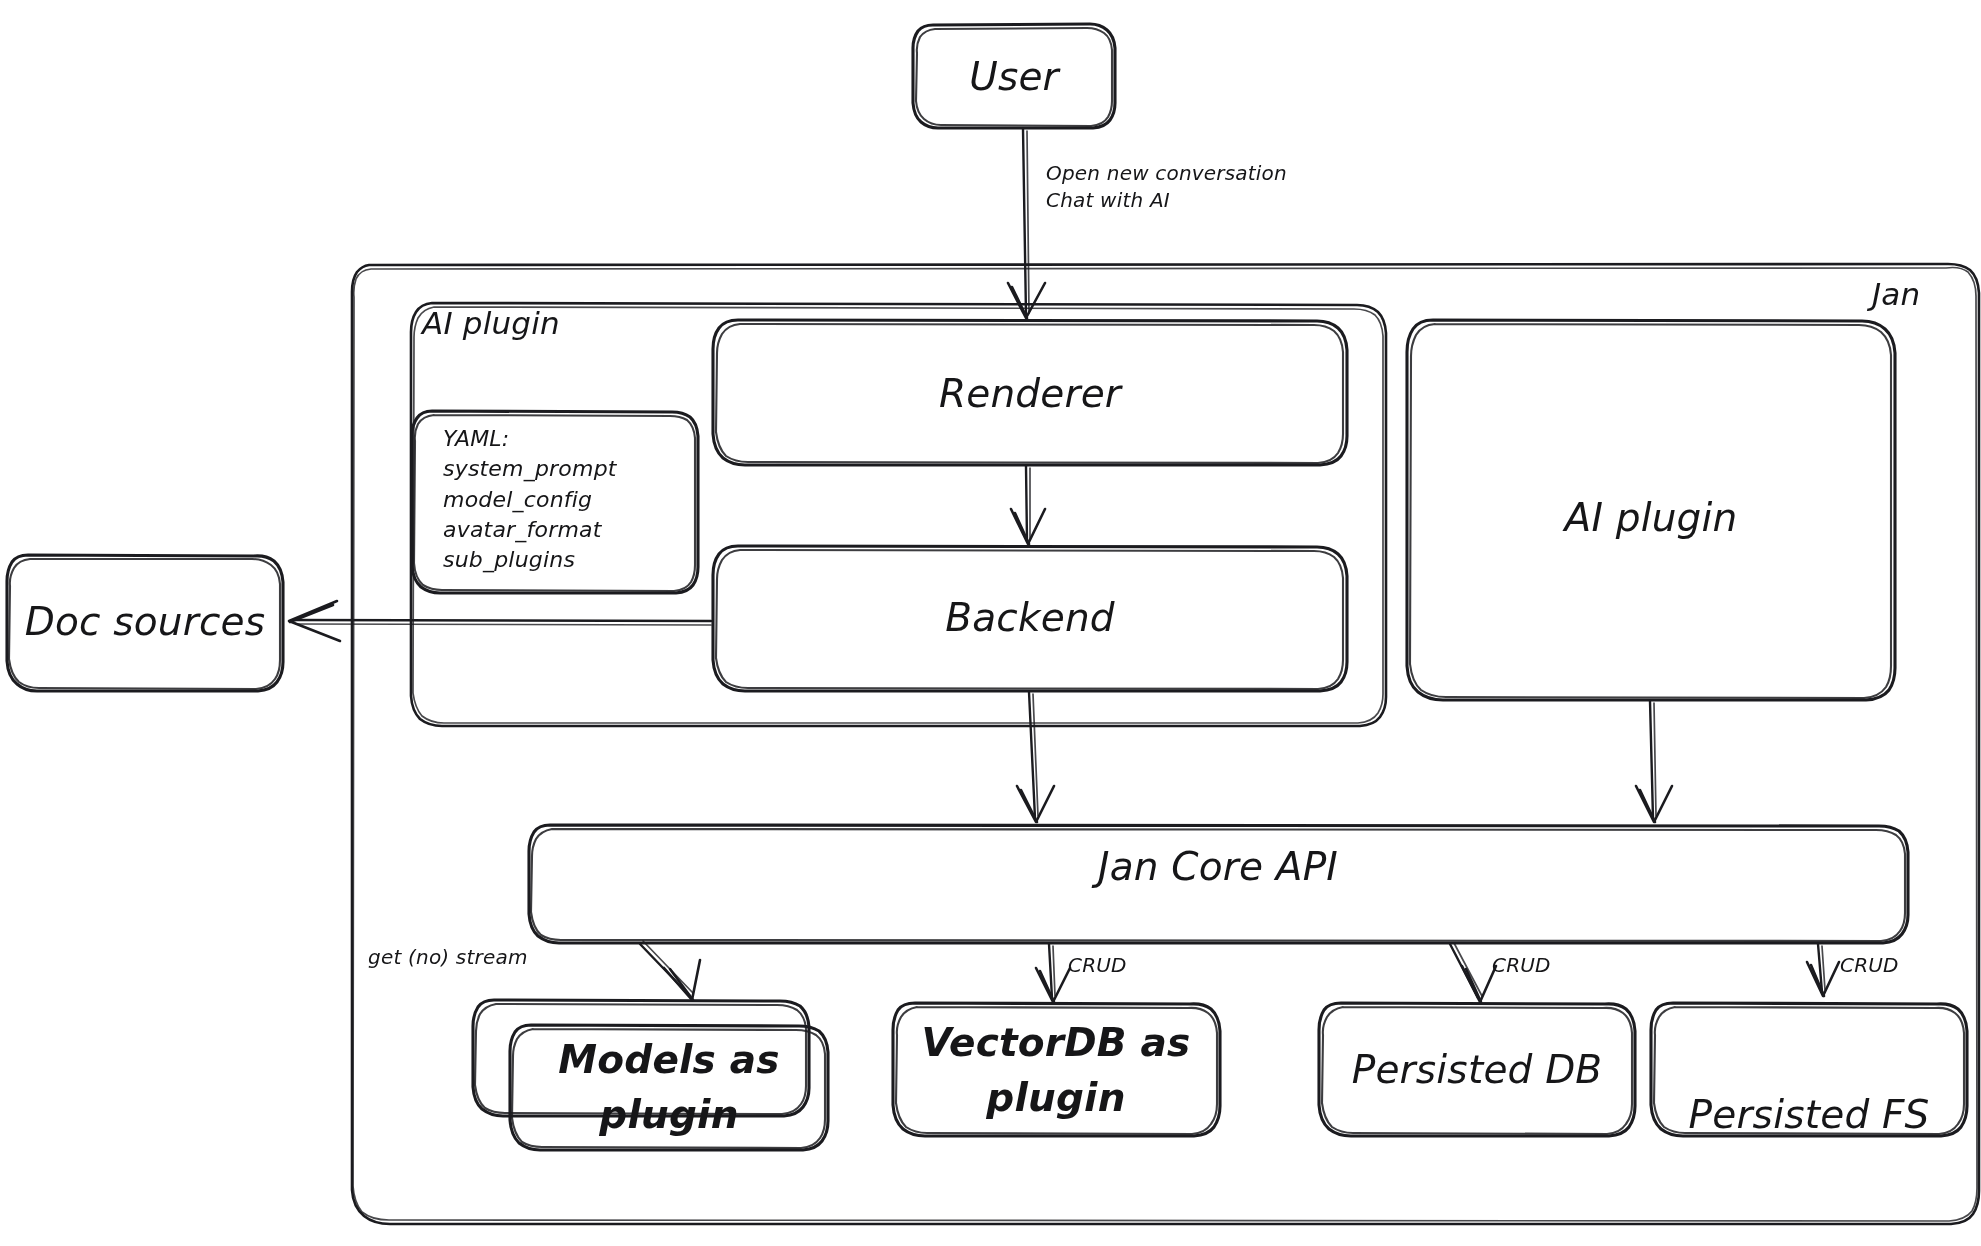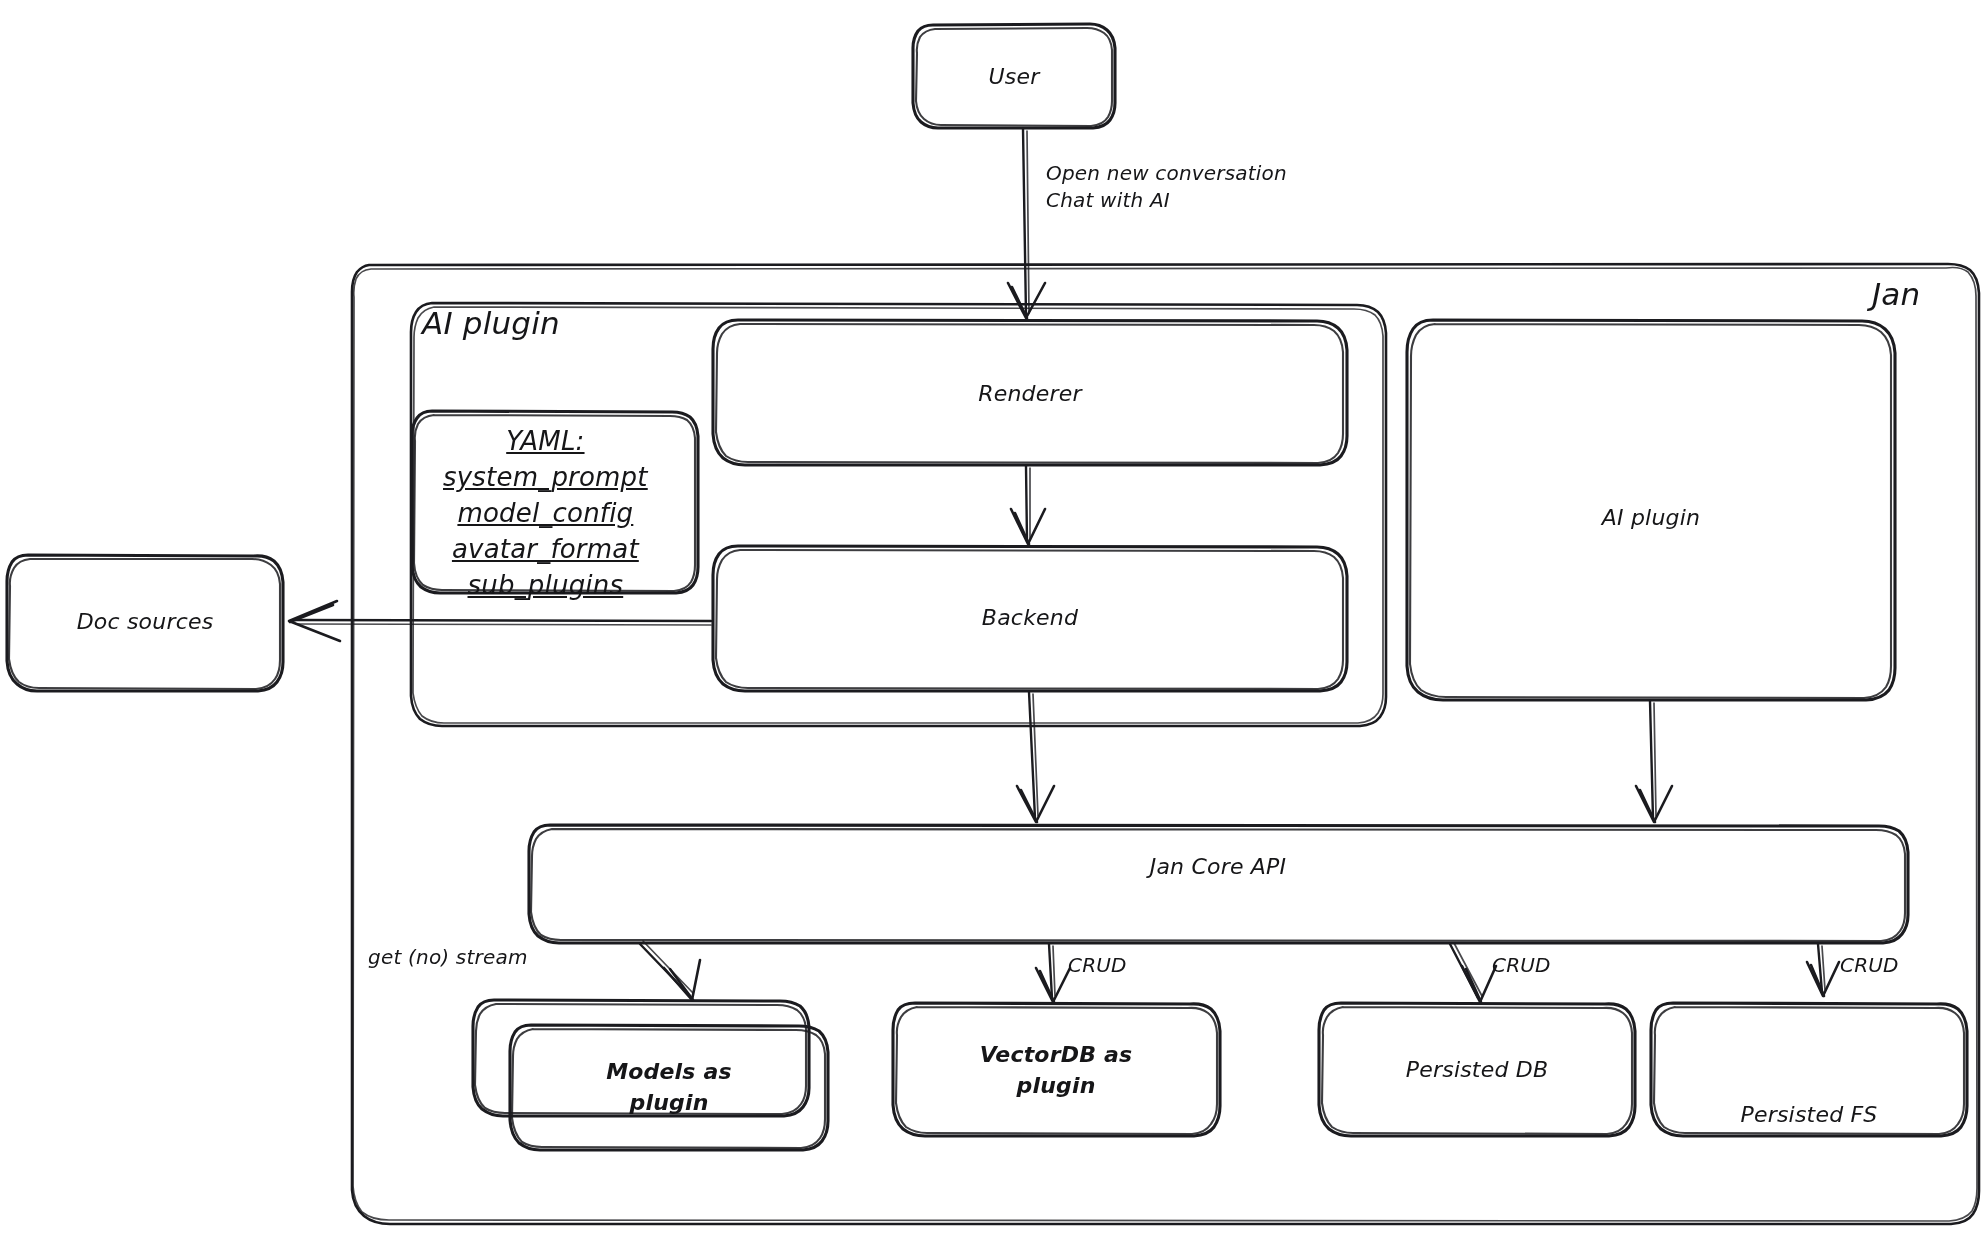--- a/index.html
+++ b/index.html
@@ -38,40 +38,39 @@
   .label {
     position: absolute;
     color: #161618;
     font-family: "DejaVu Sans", sans-serif;
     font-style: italic;
     white-space: pre;
     letter-spacing: 0.2px;
     pointer-events: none;
   }
   .node-label {
-    font-size: 22px;
+    font-size: 39px;
     text-align: center;
     transform: translate(-50%, -50%);
     line-height: 1.34;
   }
   .node-label.two-line { line-height: 1.42; font-weight: bold; }
   .corner-label {
     font-size: 31px;
     text-align: left;
   }
   .edge-label {
     font-size: 20px;
     text-align: left;
     line-height: 1.36;
   }
   .yaml-label {
-    font-size: 26px;
-    text-align: center;
+    font-size: 22px;
+    text-align: left;
     line-height: 1.38;
-    text-decoration: underline;
   }
 </style>
 </head>
 <body>
 
 <div id="canvas-root">
 
   <svg id="diagram" viewBox="0 0 1981 1246">
 
     <g>

